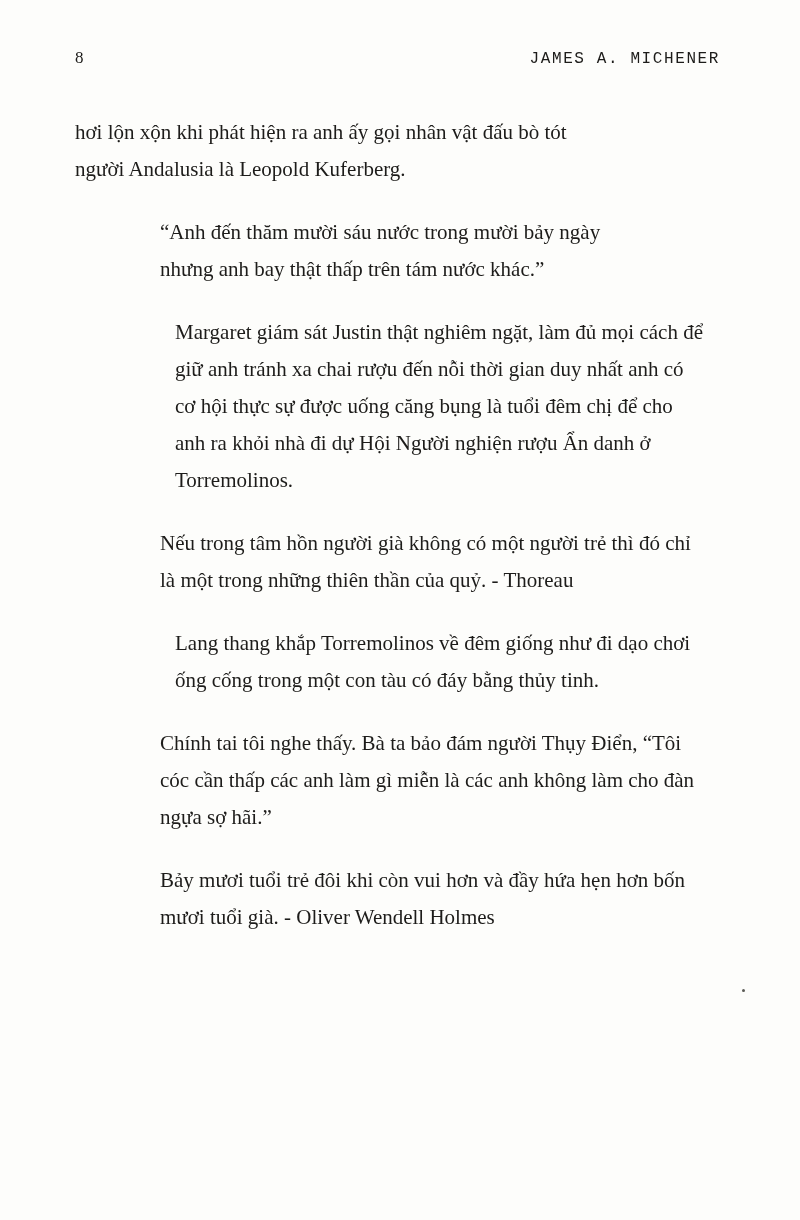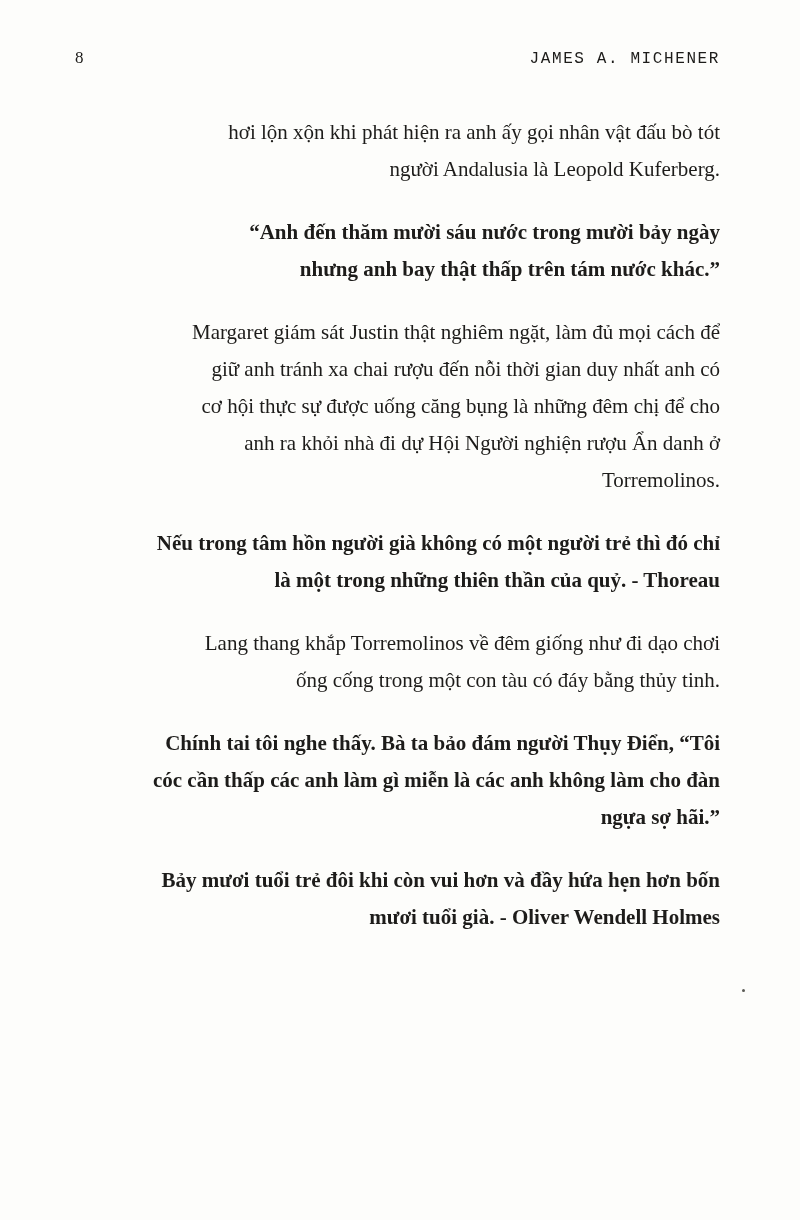--- a/index.html
+++ b/index.html
@@ -26,27 +26,26 @@
   .running-head {
     font-size: 16px;
     letter-spacing: 1.6px;
     font-variant: normal;
     font-family: Liberation Mono, monospace;
   }
   .page-body {
     margin-top: 46px;
     font-size: 21px;
     line-height: 37px;
-    text-align: right;
   }
   .para {
     white-space: pre-line;
     margin-bottom: 26px;
   }
-  .indent-1 { margin-left: 42px; font-weight: bold; }
+  .indent-1 { margin-left: 85px; }
   .indent-2 { margin-left: 100px; }
   .stray-mark {
     position: absolute;
     left: 742px;
     top: 989px;
     width: 3px;
     height: 3px;
     background: #5a5a55;
     border-radius: 50%;
   }
@@ -63,21 +62,21 @@
 
   <main class="page-body">
     <p class="para indent-0">hơi lộn xộn khi phát hiện ra anh ấy gọi nhân vật đấu bò tót
 người Andalusia là Leopold Kuferberg.</p>
 
     <p class="para indent-1">“Anh đến thăm mười sáu nước trong mười bảy ngày
 nhưng anh bay thật thấp trên tám nước khác.”</p>
 
     <p class="para indent-2">Margaret giám sát Justin thật nghiêm ngặt, làm đủ mọi cách để
 giữ anh tránh xa chai rượu đến nỗi thời gian duy nhất anh có
-cơ hội thực sự được uống căng bụng là những đêm chị để cho
+cơ hội thực sự được uống căng bụng là tuổi đêm chị để cho
 anh ra khỏi nhà đi dự Hội Người nghiện rượu Ẩn danh ở
 Torremolinos.</p>
 
     <p class="para indent-1">Nếu trong tâm hồn người già không có một người trẻ thì đó chỉ
 là một trong những thiên thần của quỷ. - Thoreau</p>
 
     <p class="para indent-2">Lang thang khắp Torremolinos về đêm giống như đi dạo chơi
 ống cống trong một con tàu có đáy bằng thủy tinh.</p>
 
     <p class="para indent-1">Chính tai tôi nghe thấy. Bà ta bảo đám người Thụy Điển, “Tôi

